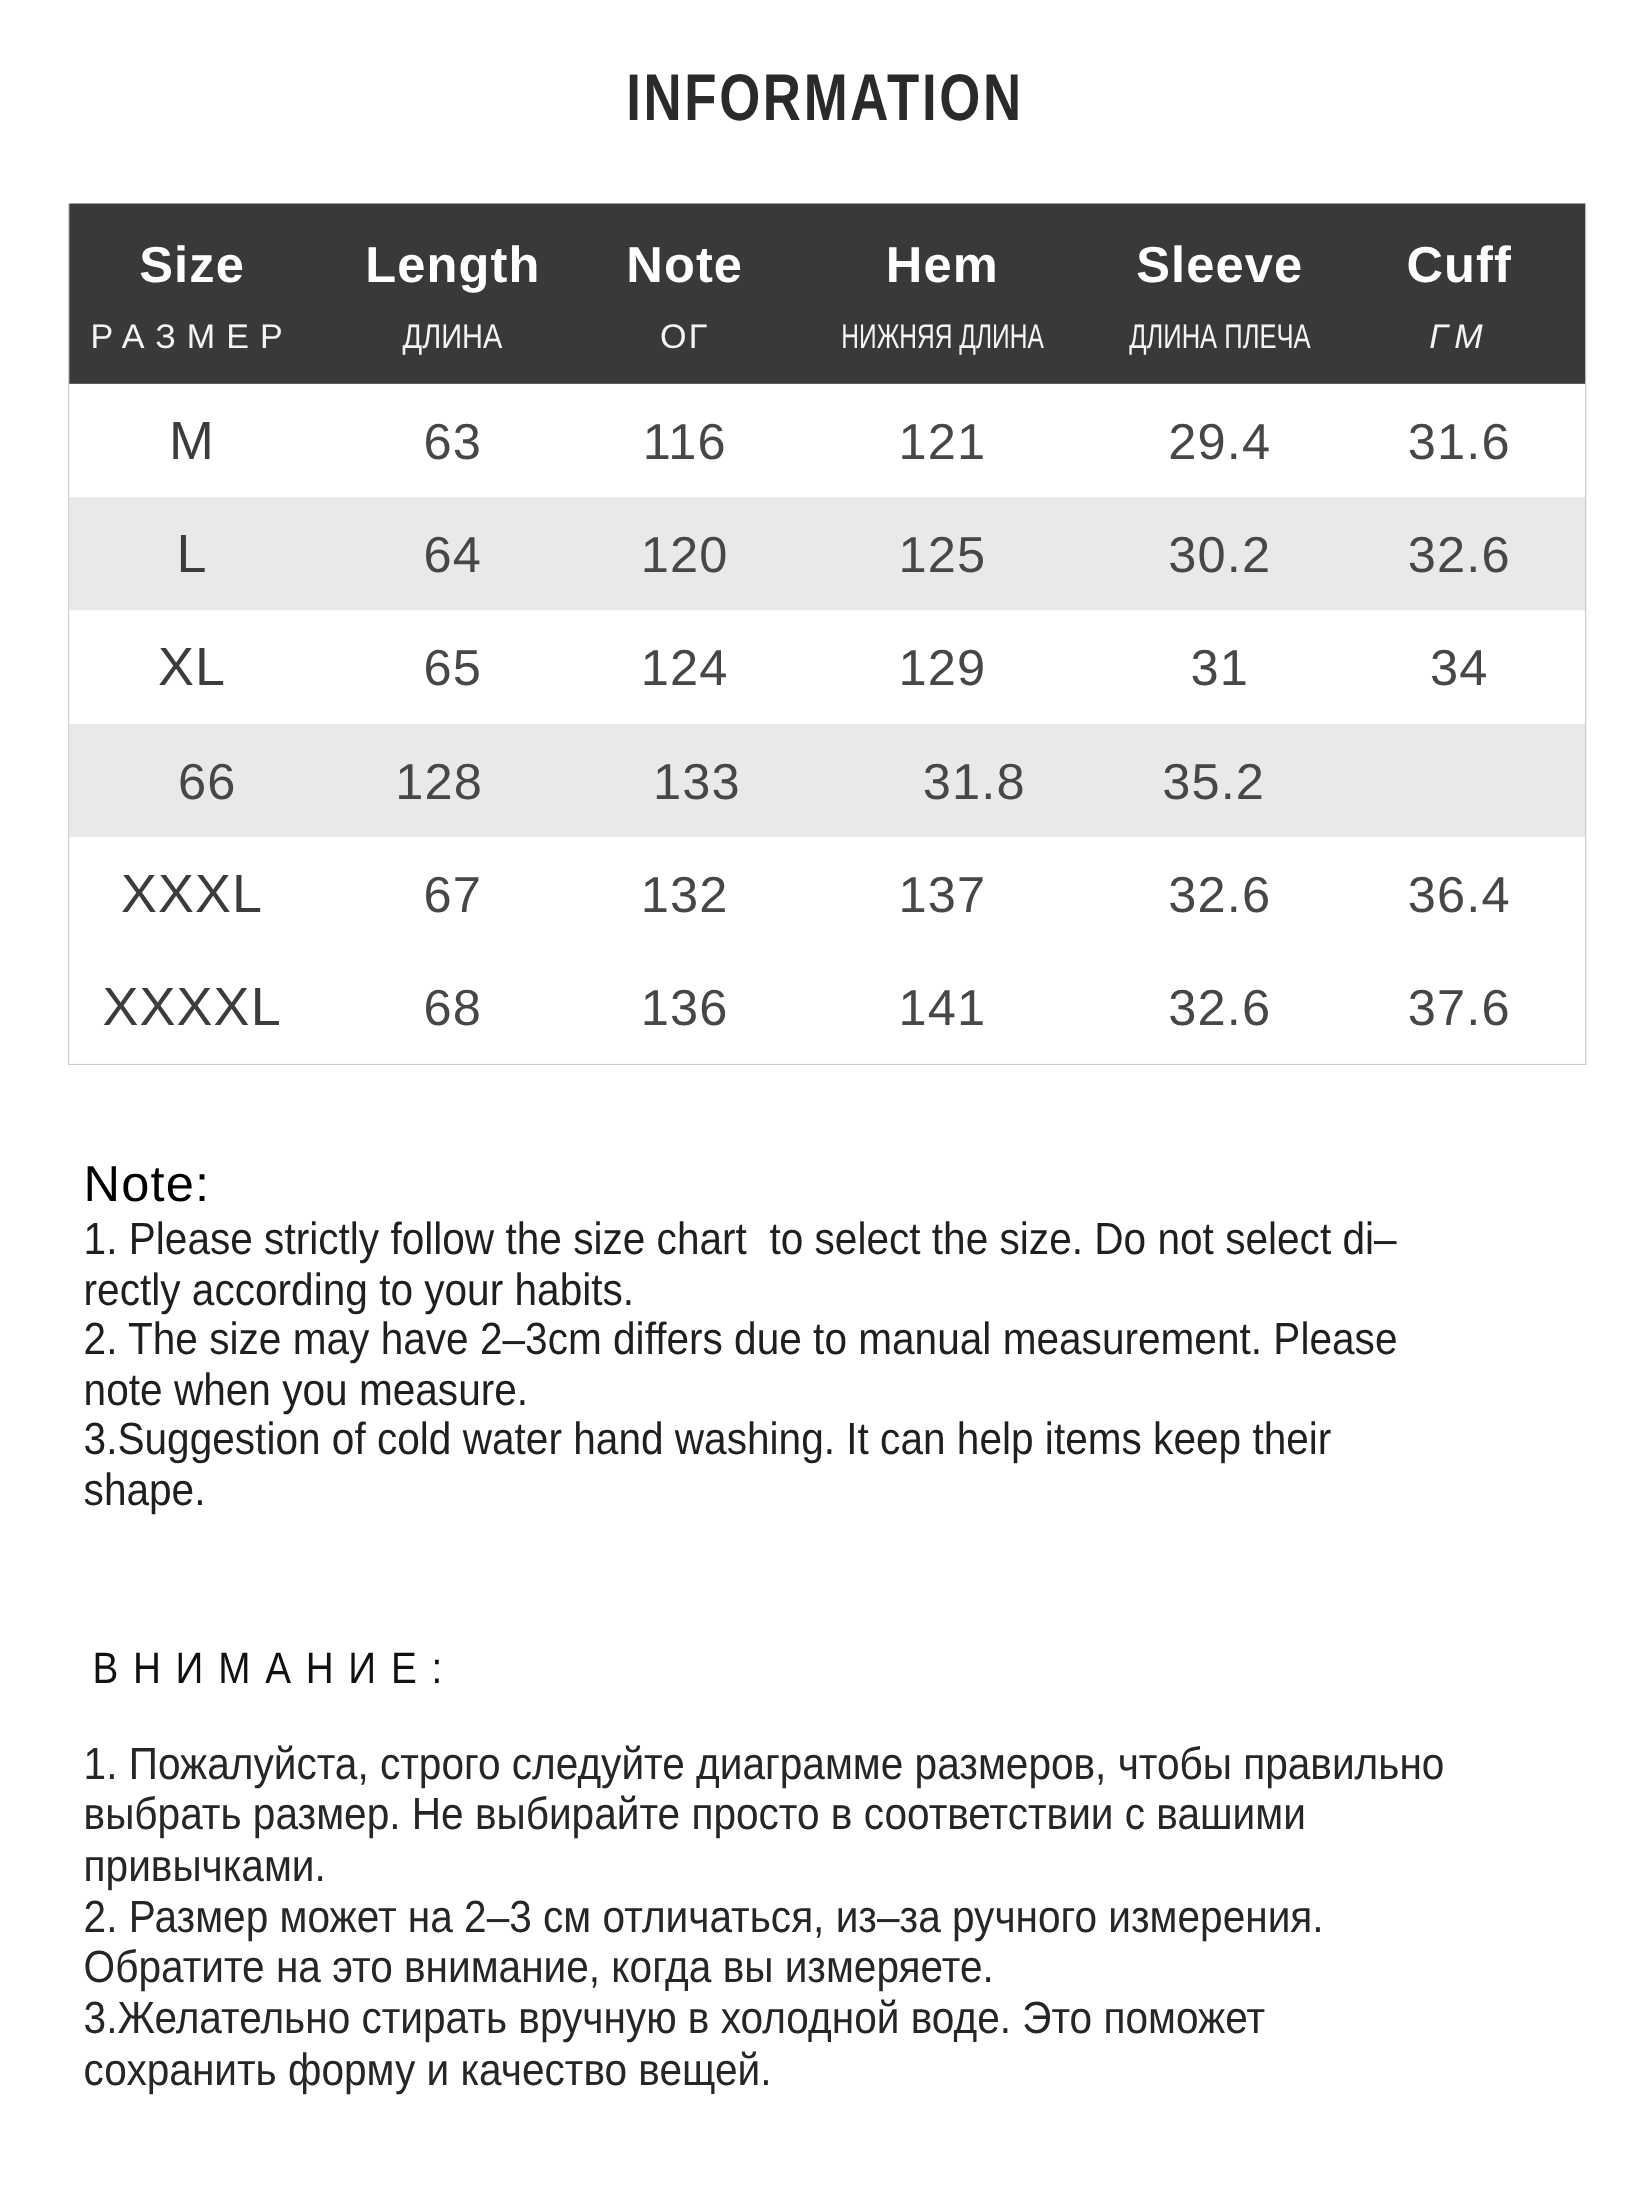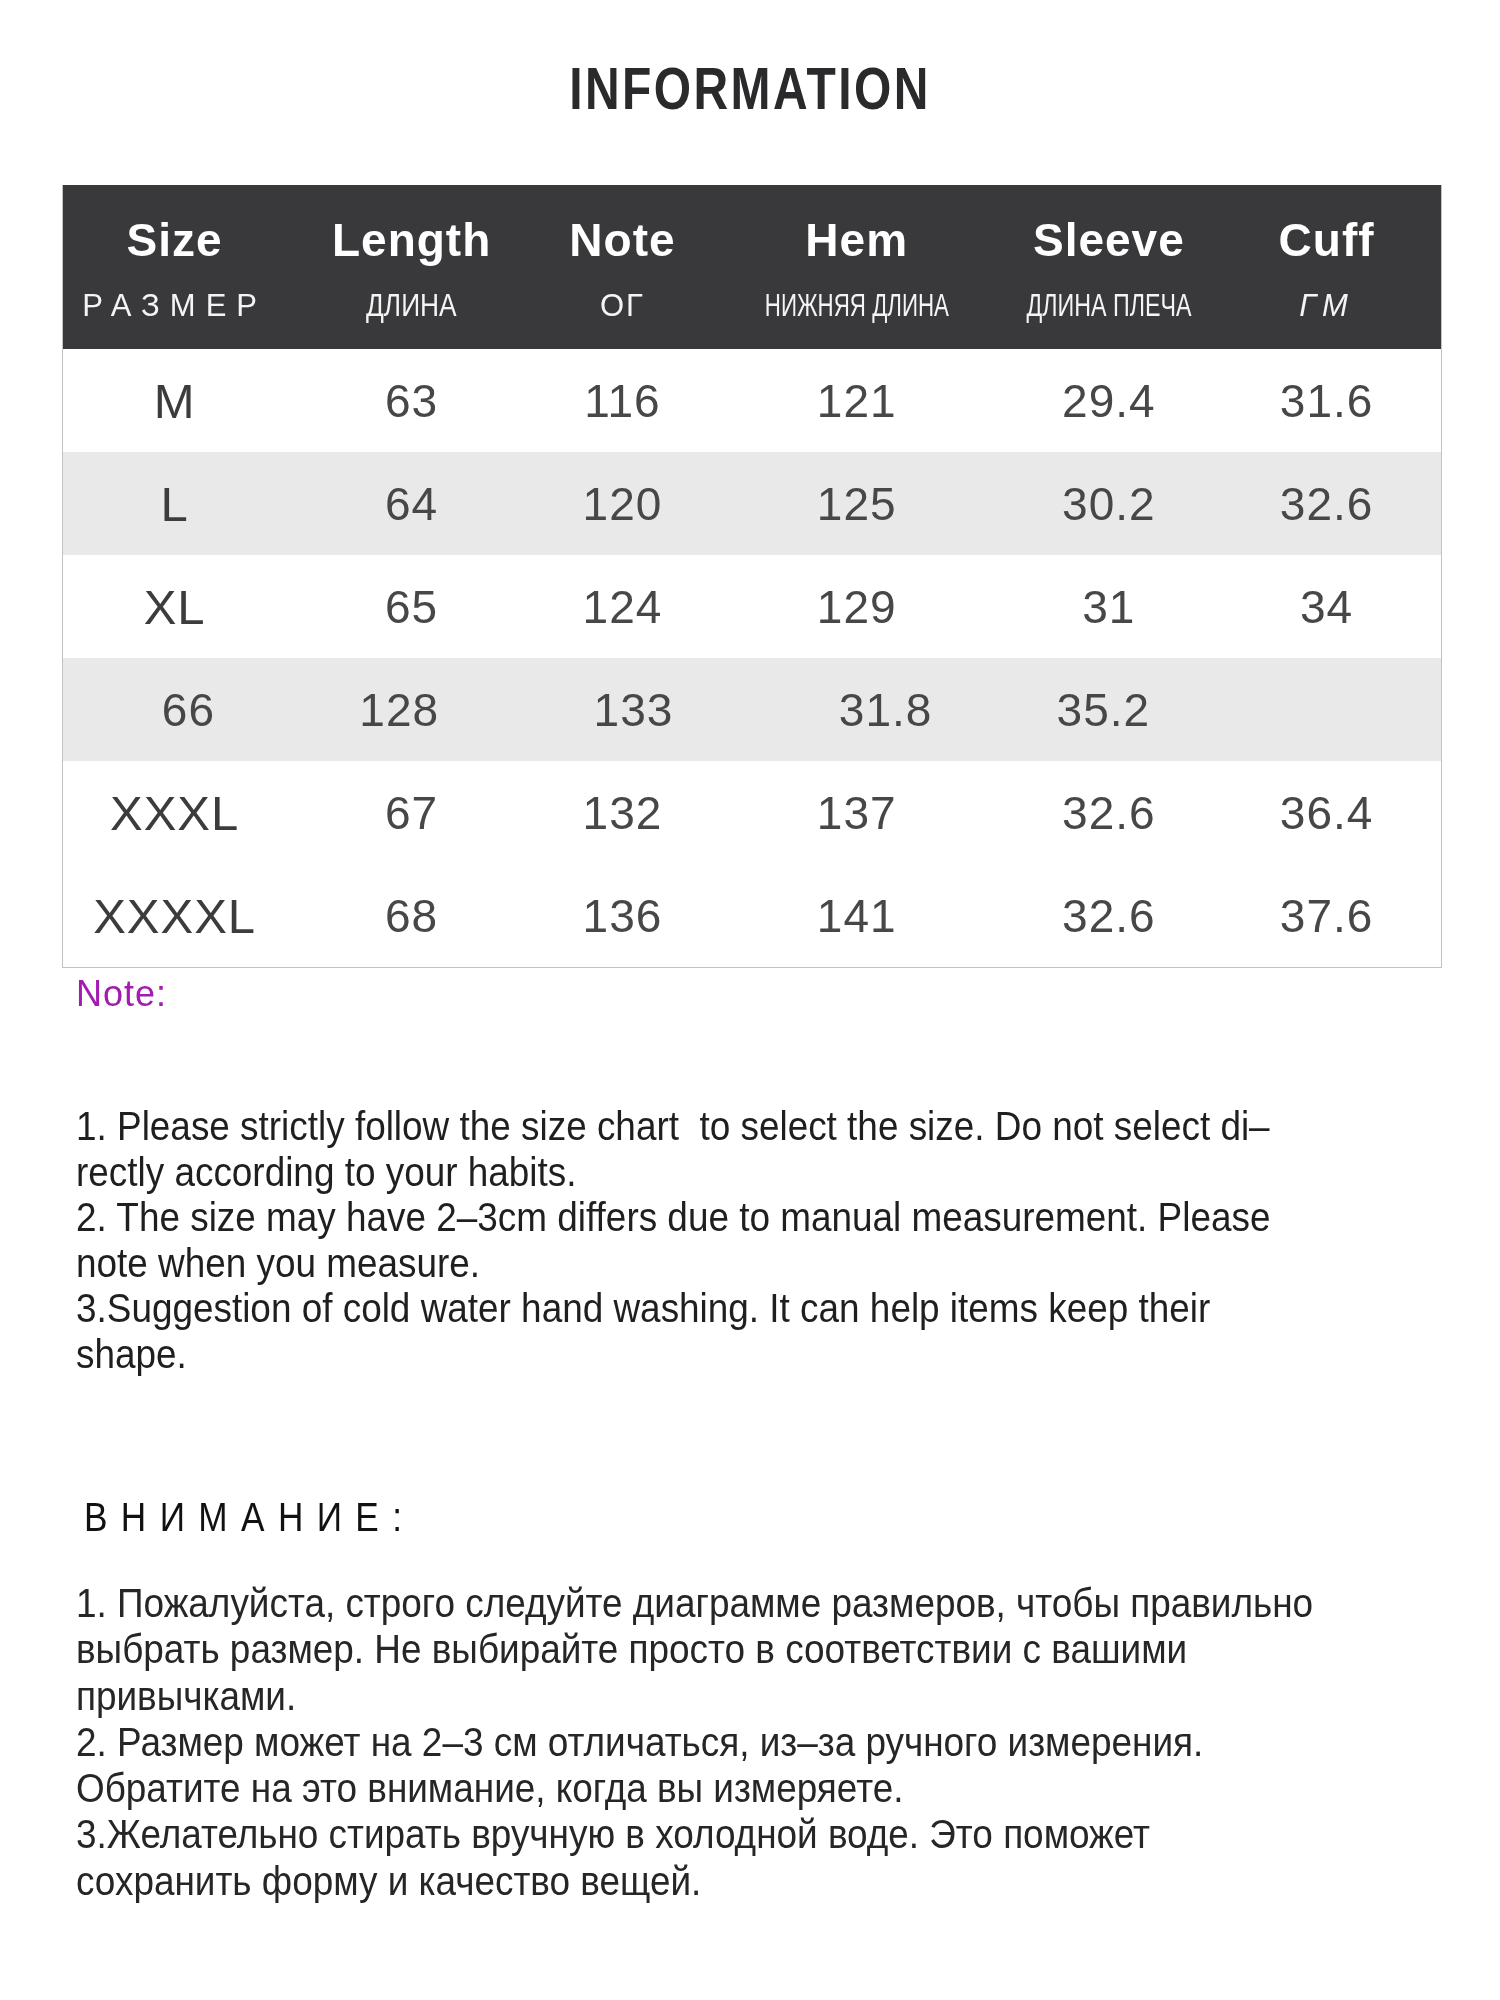--- a/index.html
+++ b/index.html
@@ -53,22 +53,22 @@
 
   .col-0{width:16.2%;}
   .col-1{width:18.2%;}
   .col-2{width:12.4%;}
   .col-3{width:21.6%;}
   .col-4{width:15.0%;}
   .col-5{width:16.6%;}
 
   
   .note-heading{
-    position:absolute;left:76px;top:968px;
-    font-size:36px;line-height:52px;color:#a21caf;letter-spacing:1px;
+    position:absolute;left:76px;top:1050px;
+    font-size:46px;line-height:52px;color:#000000;letter-spacing:1px;
   }
   .note-body{
     position:absolute;left:76px;top:1104px;width:1525px;
     font-size:41px;line-height:45.5px;color:#1f1f1f;
     white-space:pre-wrap;transform:scaleX(0.90);transform-origin:left top;
   }
   .ru-heading{
     position:absolute;left:84px;top:1494px;
     font-size:40px;line-height:46px;color:#111111;letter-spacing:0.38em;
     transform:scaleX(0.88);transform-origin:left top;white-space:nowrap;

